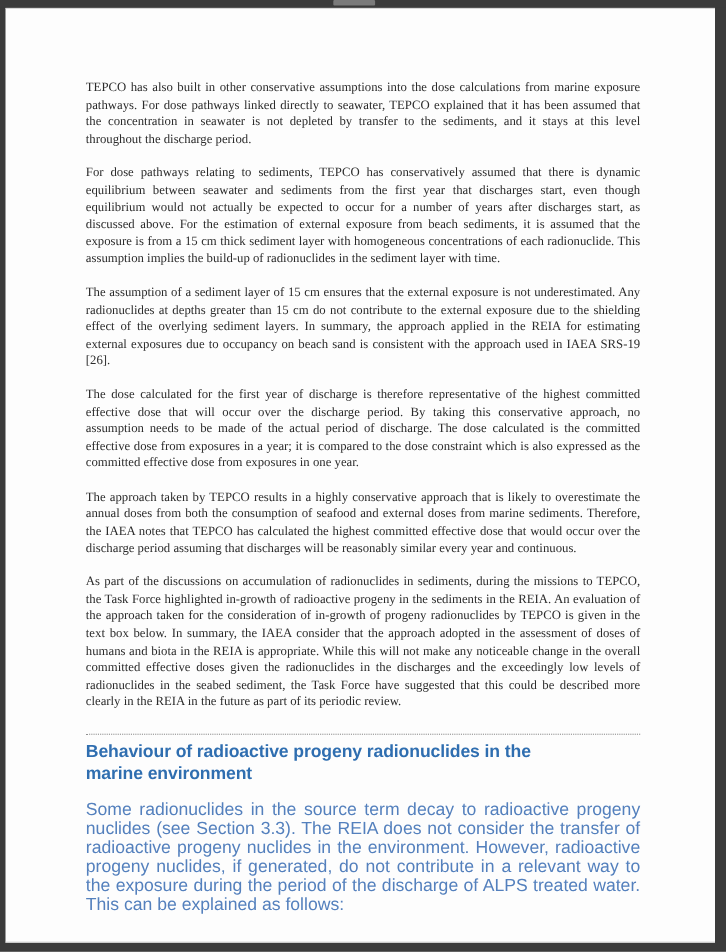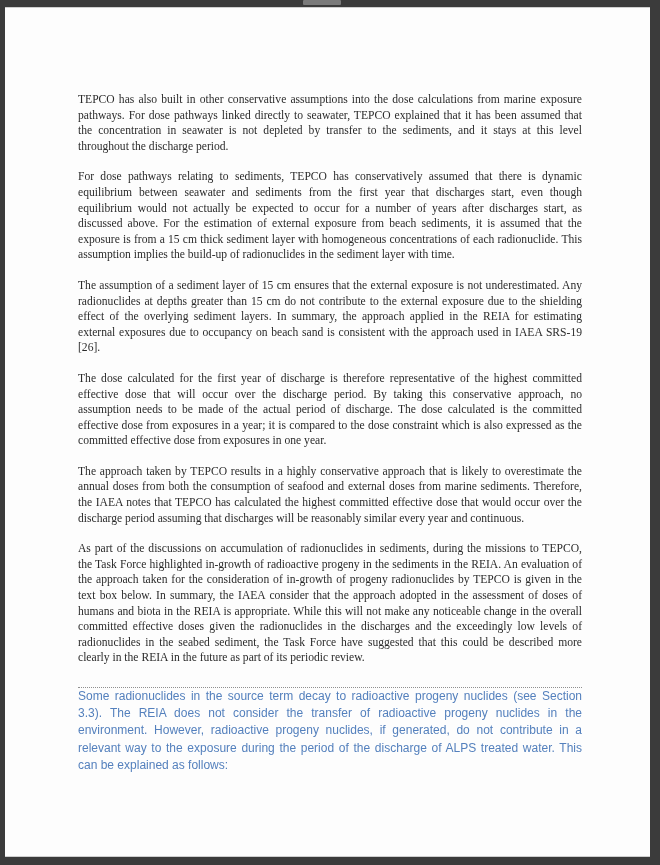--- a/index.html
+++ b/index.html
@@ -8,21 +8,21 @@
     position:relative;width:660px;height:865px;overflow:hidden;
     background:var(--frame,#3b3b3b);
   }
   .top-bar{position:absolute;left:0;top:0;width:660px;height:7px;background:var(--frame,#3b3b3b);z-index:3;}
   .top-thumb{position:absolute;left:303px;top:0;width:38px;height:5px;background:var(--thumb-grey,#7a7a7a);border-radius:1px;}
   .paper{
     position:absolute;left:5px;top:7px;right:10px;bottom:8px;
     background:var(--paper,#fdfdfd);overflow:hidden;
     border-top:1px solid #cfcfcf;border-bottom:1px solid #cfcfcf;
   }
-  .content{padding:84px 68px 0 73px;}
+  .content{padding:64px 68px 0 73px;}
   .body-para{
     margin:0 0 15px 0;
     font-family:"Liberation Serif",serif;
     font-size:11.6px;line-height:15.6px;
     color:var(--body-text,#2b2b2b);
     text-align:justify;
   }
   .divider{
     height:0;border-top:1px dotted var(--divider-grey,#8f8f8f);
     margin:21px 0 0 0;
@@ -30,21 +30,21 @@
   .box-heading{
     margin:6px 0 14px 0;
     font-family:"Liberation Sans",sans-serif;
     font-size:16px;line-height:20px;font-weight:bold;
     letter-spacing:-0.1px;
     color:var(--heading-blue,#2f6eb0);
     white-space:pre-line;
   }
   .box-intro{
     margin:0 0 17px 0;
-    font-size:12px;line-height:17.2px;
+    font-size:16px;line-height:17.2px;
     color:var(--box-blue,#5480bd);
     text-align:justify;
   }
 </style>
 </head>
 <body>
 
 <div class="viewport">
   <div class="top-bar">
     <div class="top-thumb"></div>
@@ -55,18 +55,20 @@
 
       <p class="body-para">TEPCO has also built in other conservative assumptions into the dose calculations from marine exposure pathways. For dose pathways linked directly to seawater, TEPCO explained that it has been assumed that the concentration in seawater is not depleted by transfer to the sediments, and it stays at this level throughout the discharge period.</p>
       <p class="body-para">For dose pathways relating to sediments, TEPCO has conservatively assumed that there is dynamic equilibrium between seawater and sediments from the first year that discharges start, even though equilibrium would not actually be expected to occur for a number of years after discharges start, as discussed above.  For the estimation of external exposure from beach sediments, it is assumed that the exposure is from a 15 cm thick sediment layer with homogeneous concentrations of each radionuclide. This assumption implies the build-up of radionuclides in the sediment layer with time.</p>
       <p class="body-para">The assumption of a sediment layer of 15 cm ensures that the external exposure is not underestimated. Any radionuclides at depths greater than 15 cm do not contribute to the external exposure due to the shielding effect of the overlying sediment layers. In summary, the approach applied in the REIA for estimating external exposures due to occupancy on beach sand is consistent with the approach used in IAEA SRS-19 [26].</p>
       <p class="body-para">The dose calculated for the first year of discharge is therefore representative of the highest committed effective dose that will occur over the discharge period. By taking this conservative approach, no assumption needs to be made of the actual period of discharge. The dose calculated is the committed effective dose from exposures in a year; it is compared to the dose constraint which is also expressed as the committed effective dose from exposures in one year.</p>
       <p class="body-para">The approach taken by TEPCO results in a highly conservative approach that is likely to overestimate the annual doses from both the consumption of seafood and external doses from marine sediments. Therefore, the IAEA notes that TEPCO has calculated the highest committed effective dose that would occur over the discharge period assuming that discharges will be reasonably similar every year and continuous.</p>
       <p class="body-para">As part of the discussions on accumulation of radionuclides in sediments, during the missions to TEPCO, the Task Force highlighted in-growth of radioactive progeny in the sediments in the REIA.  An evaluation of the approach taken for the consideration of in-growth of progeny radionuclides by TEPCO is given in the text box below. In summary, the IAEA consider that the approach adopted in the assessment of doses of humans and biota in the REIA is appropriate. While this will not make any noticeable change in the overall committed effective doses given the radionuclides in the discharges and the exceedingly low levels of radionuclides in the seabed sediment, the Task Force have suggested that this could be described more clearly in the REIA in the future as part of its periodic review.</p>
 
       <div class="divider"></div>
 
+      <h2 class="box-heading">Behaviour of radioactive progeny radionuclides in the
+marine environment</h2>
 
       <p class="box-intro">Some radionuclides in the source term decay to radioactive progeny nuclides (see Section 3.3). The REIA does not consider the transfer of radioactive progeny nuclides in the environment. However, radioactive progeny nuclides, if generated, do not contribute in a relevant way to the exposure during the period of the discharge of ALPS treated water. This can be explained as follows:</p>
 
     </div>
   </div>
 </div>
 
 </body></html>

